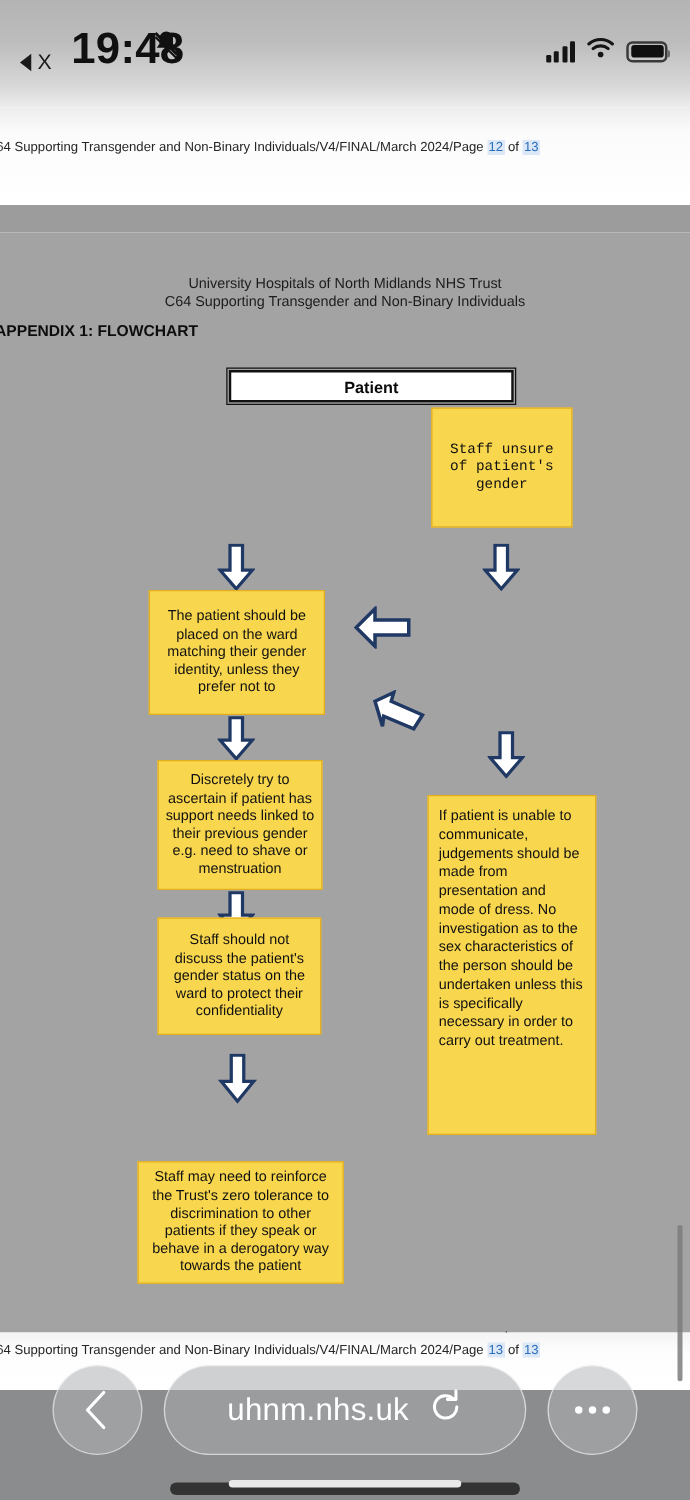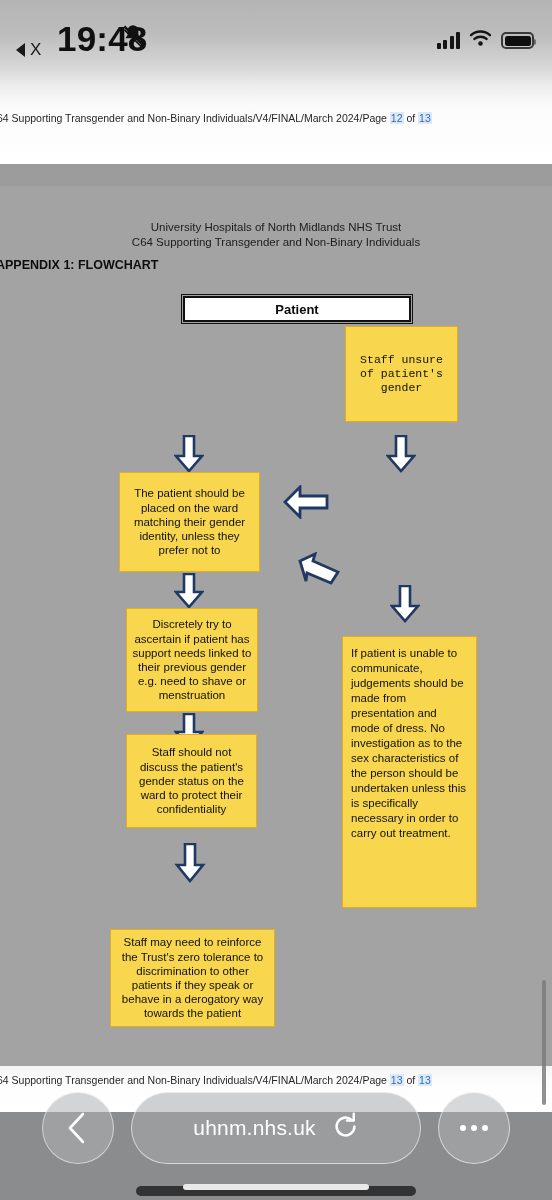--- a/index.html
+++ b/index.html
@@ -132,21 +132,21 @@
     border: 1.5px solid rgba(255,255,255,.55);
     background: rgba(175,177,179,.55);
     display:flex; align-items:center; justify-content:center;
   }
   .tb-url {
     width: 290px; height: 72px; border-radius: 36px;
     border: 1.5px solid rgba(255,255,255,.6);
     background: rgba(168,170,172,.55);
     display: flex; align-items: center; justify-content: center; gap: 16px;
   }
-  .tb-url-text { font-size: 21px; color: #fff; letter-spacing: .2px; }
+  .tb-url-text { font-size: 25px; color: #fff; letter-spacing: .2px; }
   .tb-more {
     width: 72px; height: 72px; border-radius: 50%;
     border: 1.5px solid rgba(255,255,255,.6);
     background: rgba(175,177,179,.5);
     display:flex; align-items:center; justify-content:center; gap:5px;
   }
   .tb-more i { width:6px; height:6px; border-radius:50%; background:#fff; display:block; }
   .home-ind {
     position: absolute; left: 50%; transform: translateX(-50%); bottom: 10px;
     width: 186px; height: 6px; border-radius: 3px; background: #e9e9e9;

